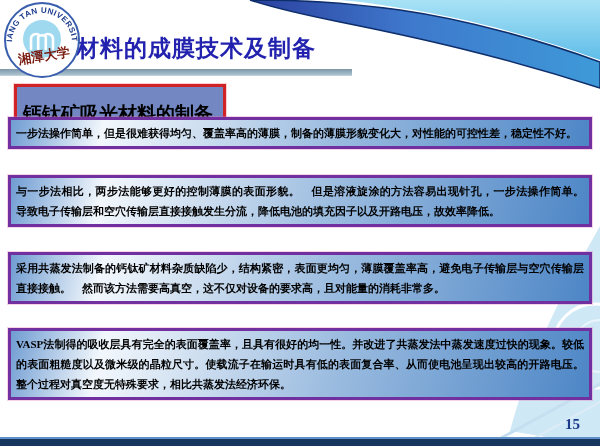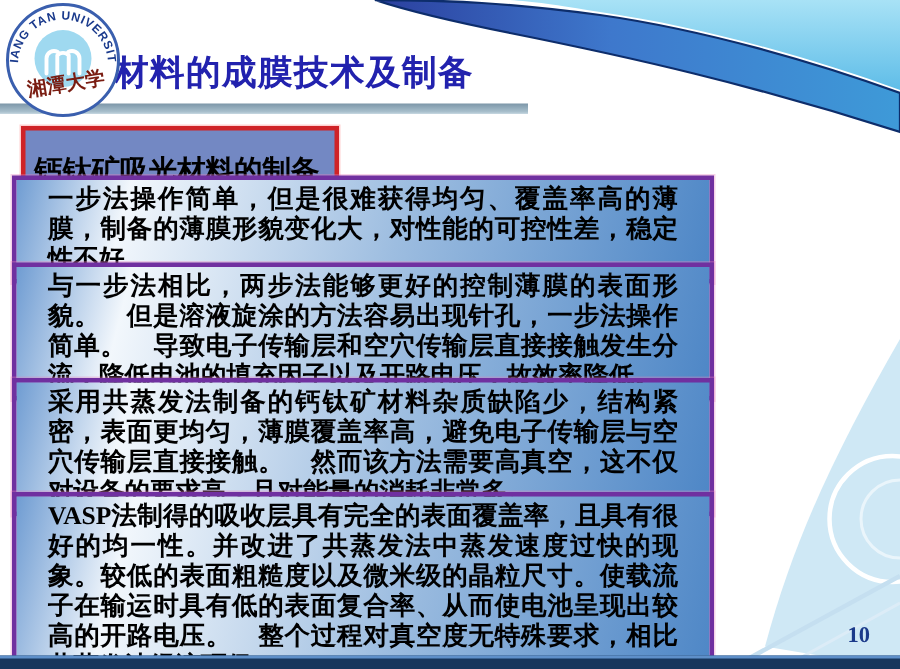--- a/index.html
+++ b/index.html
@@ -28,28 +28,28 @@
     position:absolute; left:14px; top:84px; z-index:3;
     background:var(--section_bg_blue,#7388c3);
     border:3px solid var(--section_border_red,#cf2327);
     padding:14px 10px 3px 6px;
     font-family:"Liberation Serif", serif;
     font-size:19px; font-weight:bold; color:#000;
     box-shadow:0 0 0 1px rgba(255,120,120,.35);
   }
   
   .content-box{
-    position:absolute; left:8px; width:468px; box-sizing:border-box; z-index:3;
+    position:absolute; left:8px; width:584px; box-sizing:border-box; z-index:3;
     border:3px solid var(--box_border_purple,#7030a0);
     background:linear-gradient(104deg,
       #6f9cd2 0%, var(--box_gradient_light,#f2f7fc) 16%,
       #9dbde0 55%, var(--box_gradient_blue,#4d86c6) 100%);
-    padding:3px 21px; color:#000;
+    padding:3px 5px; color:#000;
     font-family:"Liberation Serif", serif;
-    font-size:17px; line-height:20px; font-weight:600;
+    font-size:11px; line-height:20px; font-weight:600;
     text-align:justify;
     box-shadow:0 0 0 1px rgba(230,130,190,.35);
   }
   #box-one-step{top:117px;}
   #box-two-step{top:175px;}
   #box-coevap{top:252px;}
   #box-vasp{top:328px;}
   
   #corner-decoration{position:absolute; right:0; bottom:0; z-index:1;}
   
@@ -112,16 +112,16 @@
     <circle cx="150" cy="140" r="26" fill="none" stroke="#eaf5fb" stroke-width="2"></circle>
     <path d="M40,238 L150,178" stroke="#c5dff0" stroke-width="3" fill="none"></path>
     <path d="M70,240 L150,196" stroke="#dcecf7" stroke-width="2" fill="none"></path>
   </svg>
 
   <div class="content-box" id="box-one-step">一步法操作简单，但是很难获得均匀、覆盖率高的薄膜，制备的薄膜形貌变化大，对性能的可控性差，稳定性不好。</div>
   <div class="content-box" id="box-two-step">与一步法相比，两步法能够更好的控制薄膜的表面形貌。　但是溶液旋涂的方法容易出现针孔，一步法操作简单。　导致电子传输层和空穴传输层直接接触发生分流，降低电池的填充因子以及开路电压，故效率降低。</div>
   <div class="content-box" id="box-coevap">采用共蒸发法制备的钙钛矿材料杂质缺陷少，结构紧密，表面更均匀，薄膜覆盖率高，避免电子传输层与空穴传输层直接接触。　然而该方法需要高真空，这不仅对设备的要求高，且对能量的消耗非常多。</div>
   <div class="content-box" id="box-vasp">VASP法制得的吸收层具有完全的表面覆盖率，且具有很好的均一性。并改进了共蒸发法中蒸发速度过快的现象。较低的表面粗糙度以及微米级的晶粒尺寸。使载流子在输运时具有低的表面复合率、从而使电池呈现出较高的开路电压。　整个过程对真空度无特殊要求，相比共蒸发法经济环保。</div>
 
-  <div id="page-number">10</div>
+  <div id="page-number">15</div>
   <div id="footer-bar"></div>
 
 </div>
 
 </body></html>

